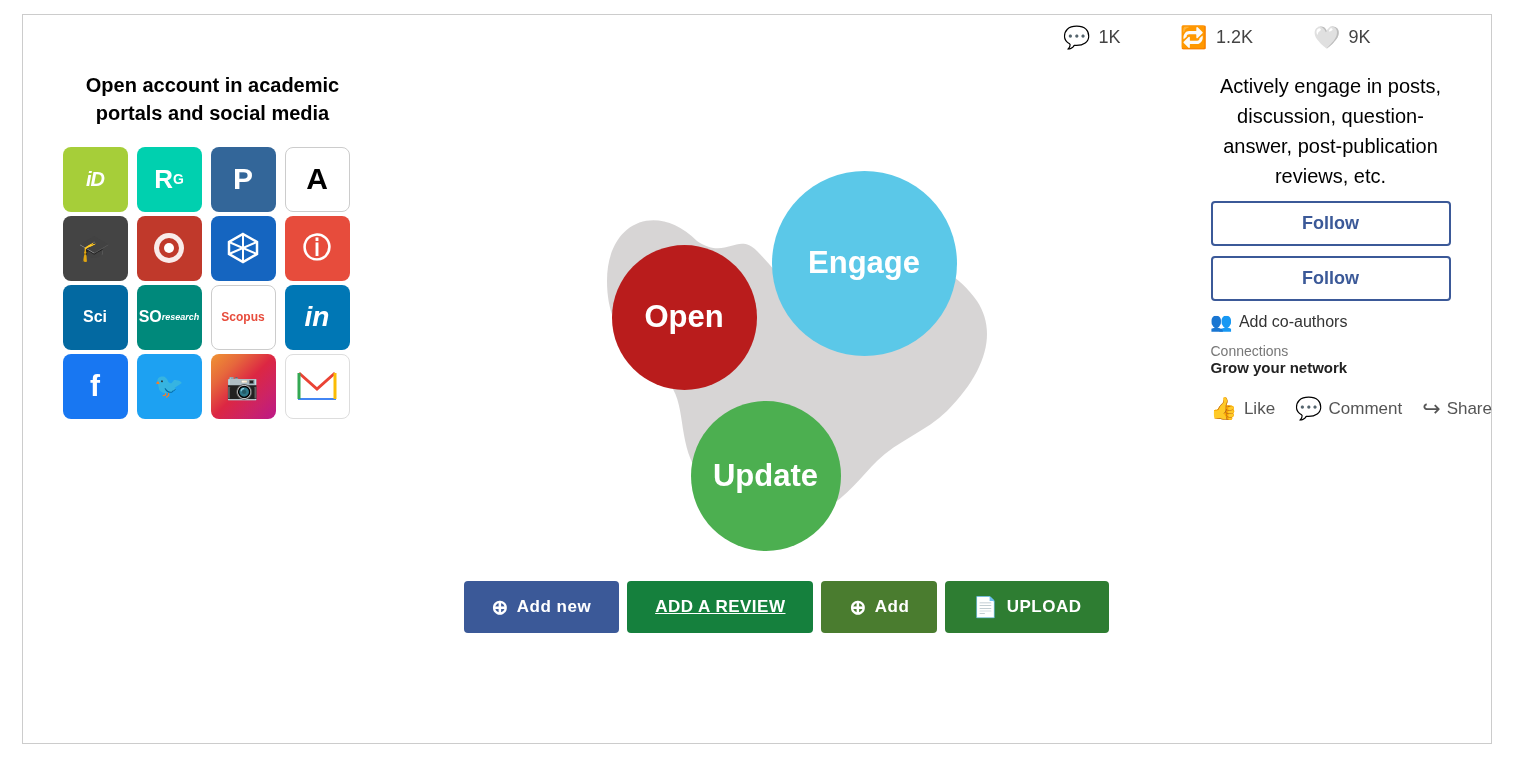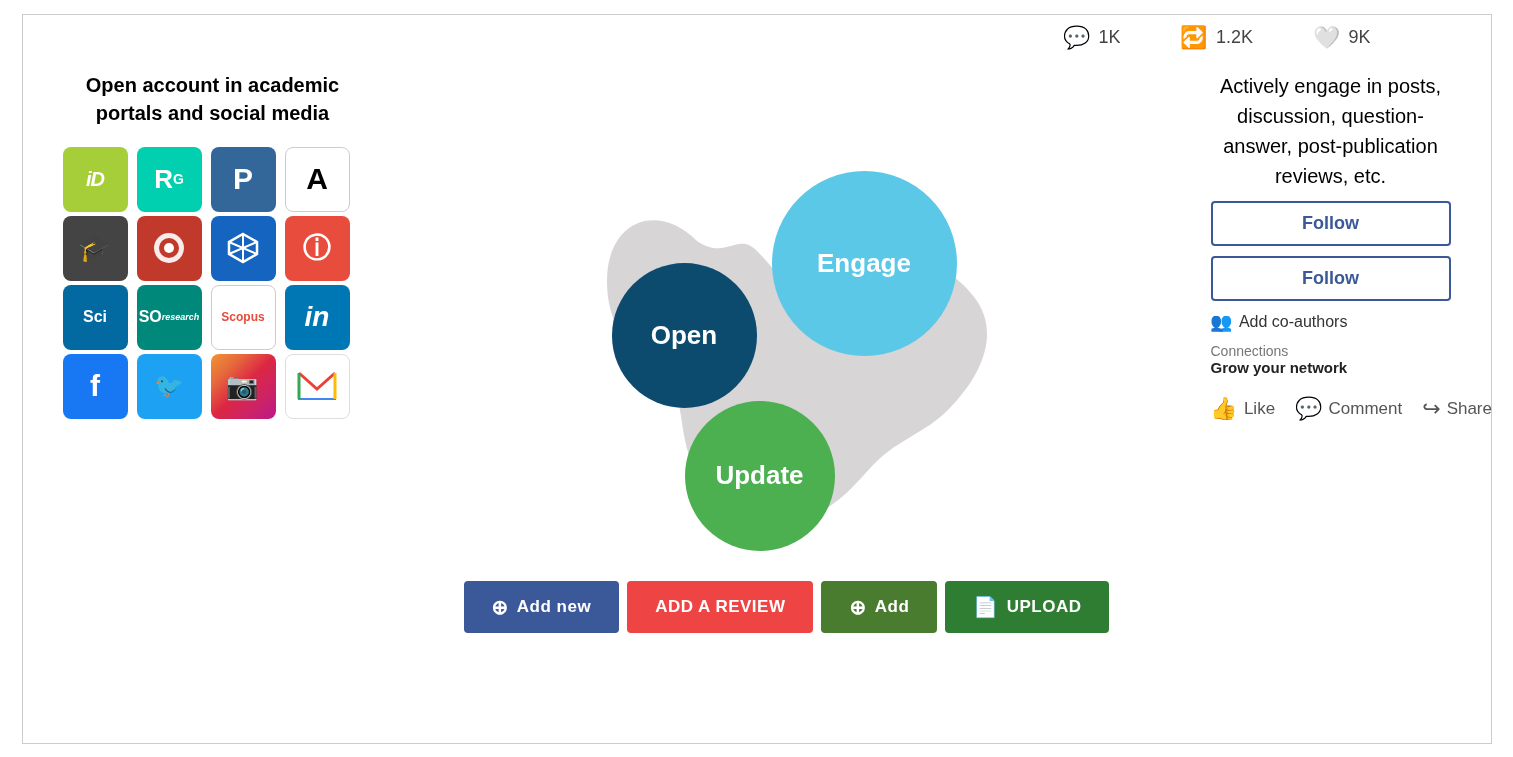--- a/index.html
+++ b/index.html
@@ -102,44 +102,44 @@
       left: 20px;
       width: 420px;
       height: 390px;
     }
     .circle-node {
       position: absolute;
       border-radius: 50%;
       display: flex;
       align-items: center;
       justify-content: center;
-      font-size: 26px;
+      font-size: 31px;
       font-weight: bold;
       color: #fff;
     }
     .circle-engage {
       width: 185px;
       height: 185px;
       background: #5bc8e8;
       top: 30px;
       right: 60px;
     }
     .circle-open {
       width: 145px;
       height: 145px;
-      background: #0c4a6e;
-      top: 122px;
+      background: #b91c1c;
+      top: 104px;
       left: 55px;
     }
     .circle-update {
       width: 150px;
       height: 150px;
       background: #4caf50;
       bottom: 20px;
-      left: 128px;
+      left: 134px;
     }
     .bottom-text {
       font-weight: bold;
       font-size: 22px;
       text-align: center;
       margin-top: 10px;
       line-height: 1.4;
     }
 
     
@@ -217,21 +217,21 @@
       padding: 14px 28px;
       font-size: 17px;
       font-weight: bold;
       color: #fff;
       border: none;
       border-radius: 4px;
       cursor: pointer;
       letter-spacing: 0.5px;
     }
     .btn-add-new { background: #3b5998; }
-    .btn-review { background: #ef4444; }
+    .btn-review { background: #15803d; text-decoration: underline; }
     .btn-add { background: #4a7c2f; }
     .btn-upload { background: #2e7d32; }
     .btn-icon {
       font-size: 20px;
     }
 
     
     .ic-orcid { background: #a6ce39; }
     .ic-rg { background: #00d0af; font-size: 28px; font-weight: 900; color: #fff; }
     .ic-pubmed { background: #336699; }

